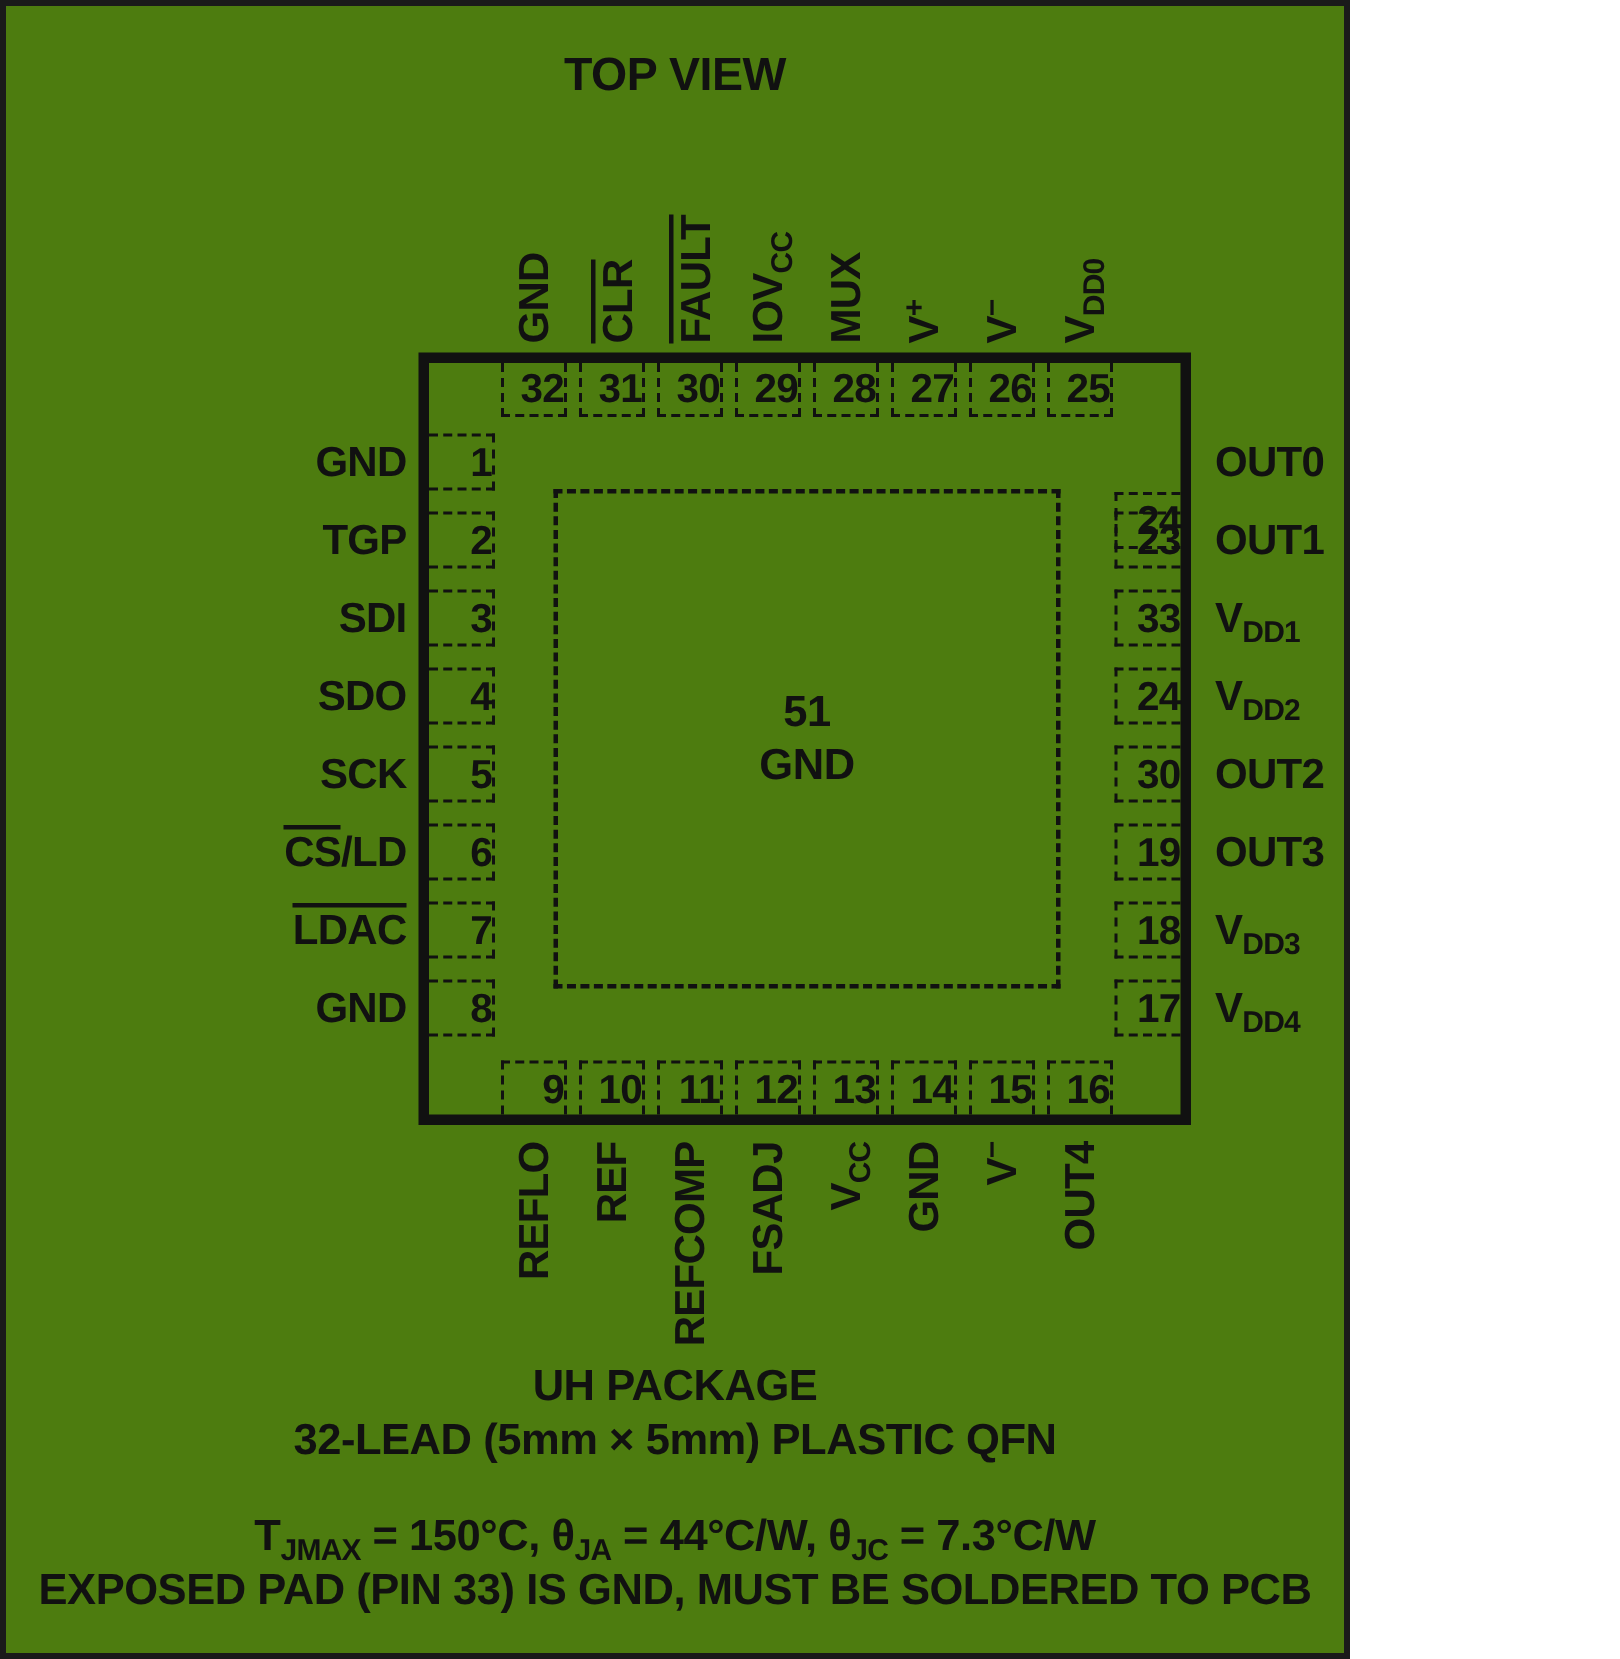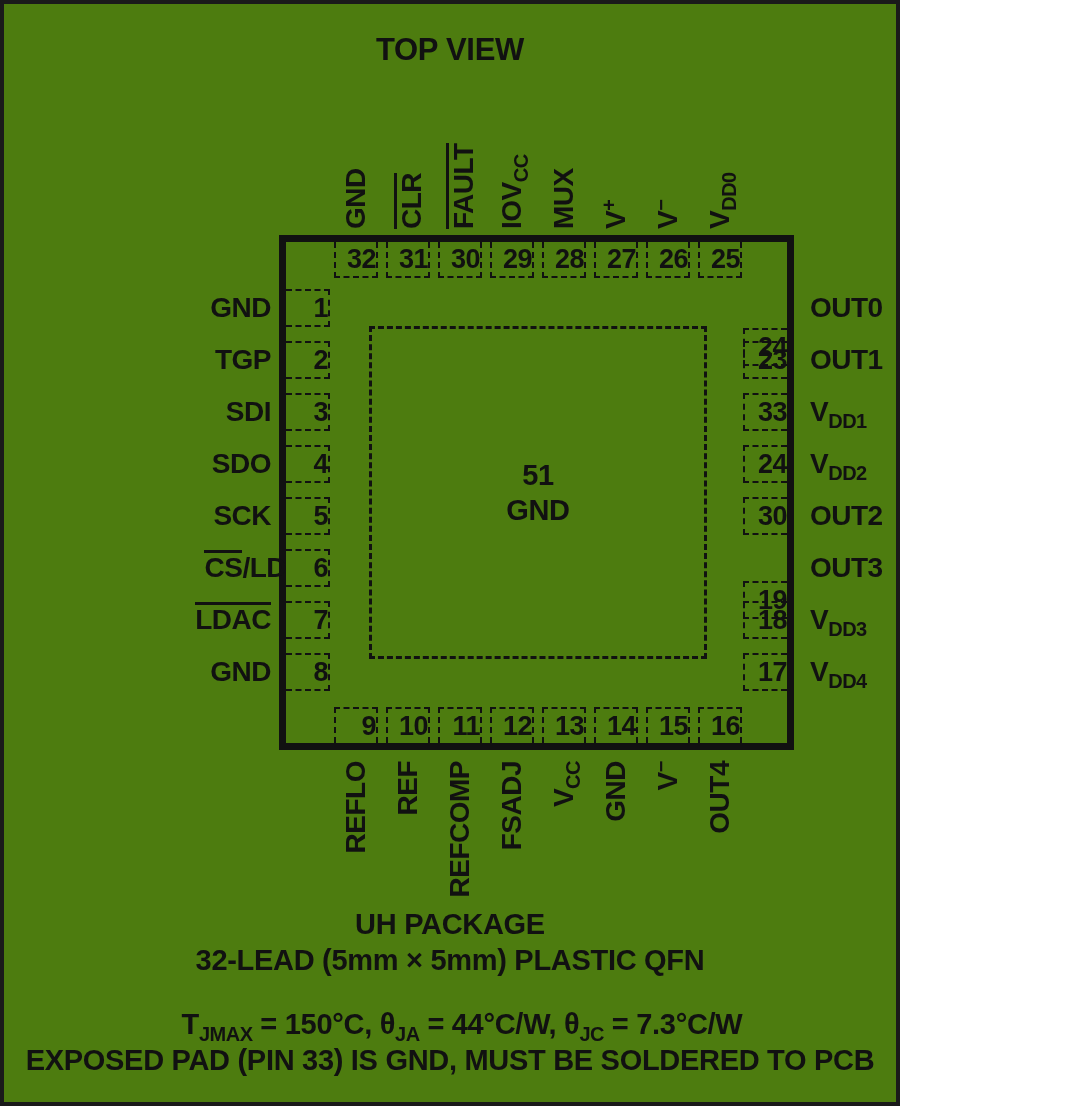--- a/index.html
+++ b/index.html
@@ -54,21 +54,21 @@
   .plabel.v-down{transform:rotate(-90deg);transform-origin:0 0;text-align:right;}
   .sub{font-size:20px;vertical-align:-7px;line-height:0;letter-spacing:-0.5px;}
   .sup{font-size:20px;vertical-align:9px;line-height:0;}
   .ovl{display:inline-block;border-top:3px solid #111;padding-top:1px;line-height:1;}
   .note{
     position:absolute;left:0;width:100%;text-align:center;
     font-size:29px;font-weight:700;letter-spacing:-0.3px;line-height:34px;
   }
   .n1{top:903px;}
   .n2{top:939px;}
-  .n3{top:1003px;margin-left:12px;}
+  .n3{top:1003px;}
   .n4{top:1039px;}
 </style>
 </head>
 <body>
 
 <div class="page">
 
   <div class="title">TOP VIEW</div>
 
   <div class="chip">
@@ -129,21 +129,21 @@
         <span>4</span>
       </div>
       <div class="plabel h h-left" style="left: 0px; top: 441px; width: 267px;"><span>SDO</span></div>
       <div class="pbox e-left" style="left: 282px; top: 493px; width: 44px; height: 38px;">
         <span>5</span>
       </div>
       <div class="plabel h h-left" style="left: 0px; top: 493px; width: 267px;"><span>SCK</span></div>
       <div class="pbox e-left" style="left: 282px; top: 545px; width: 44px; height: 38px;">
         <span>6</span>
       </div>
-      <div class="plabel h h-left" style="left: 0px; top: 545px; width: 267px; padding-left: 15px;"><span class="ovl">CS</span><span>/LD</span></div>
+      <div class="plabel h h-left" style="left: 0px; top: 545px; width: 267px;"><span class="ovl">CS</span><span>/LD</span></div>
       <div class="pbox e-left" style="left: 282px; top: 597px; width: 44px; height: 38px;">
         <span>7</span>
       </div>
       <div class="plabel h h-left" style="left: 0px; top: 597px; width: 267px;"><span class="ovl">LDAC</span></div>
       <div class="pbox e-left" style="left: 282px; top: 649px; width: 44px; height: 38px;">
         <span>8</span>
       </div>
       <div class="plabel h h-left" style="left: 0px; top: 649px; width: 267px;"><span>GND</span></div>
       <div class="pbox e-right" style="left: 739px; top: 285px; width: 44px; height: 38px; margin-top: 39px;">
         <span>24</span>
@@ -158,21 +158,21 @@
       </div>
       <div class="plabel h h-right" style="left: 806px; top: 389px; width: 270px;"><span>V</span><span class="sub">DD1</span></div>
       <div class="pbox e-right" style="left: 739px; top: 441px; width: 44px; height: 38px;">
         <span>24</span>
       </div>
       <div class="plabel h h-right" style="left: 806px; top: 441px; width: 270px;"><span>V</span><span class="sub">DD2</span></div>
       <div class="pbox e-right" style="left: 739px; top: 493px; width: 44px; height: 38px;">
         <span>30</span>
       </div>
       <div class="plabel h h-right" style="left: 806px; top: 493px; width: 270px;"><span>OUT2</span></div>
-      <div class="pbox e-right" style="left: 739px; top: 545px; width: 44px; height: 38px; margin-top: 32px;">
+      <div class="pbox e-right" style="left: 739px; top: 545px; width: 44px; height: 38px;">
         <span>19</span>
       </div>
       <div class="plabel h h-right" style="left: 806px; top: 545px; width: 270px;"><span>OUT3</span></div>
       <div class="pbox e-right" style="left: 739px; top: 597px; width: 44px; height: 38px;">
         <span>18</span>
       </div>
       <div class="plabel h h-right" style="left: 806px; top: 597px; width: 270px;"><span>V</span><span class="sub">DD3</span></div>
       <div class="pbox e-right" style="left: 739px; top: 649px; width: 44px; height: 38px;">
         <span>17</span>
       </div>

